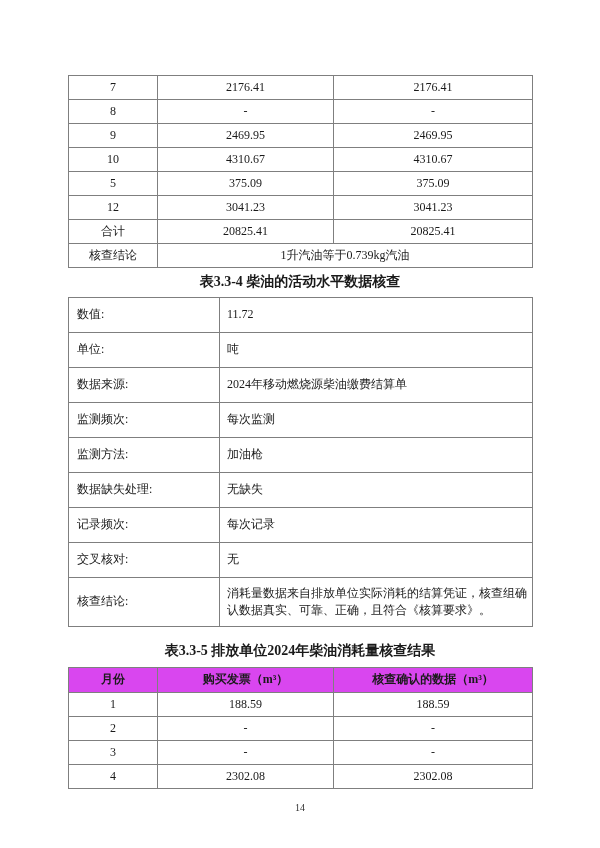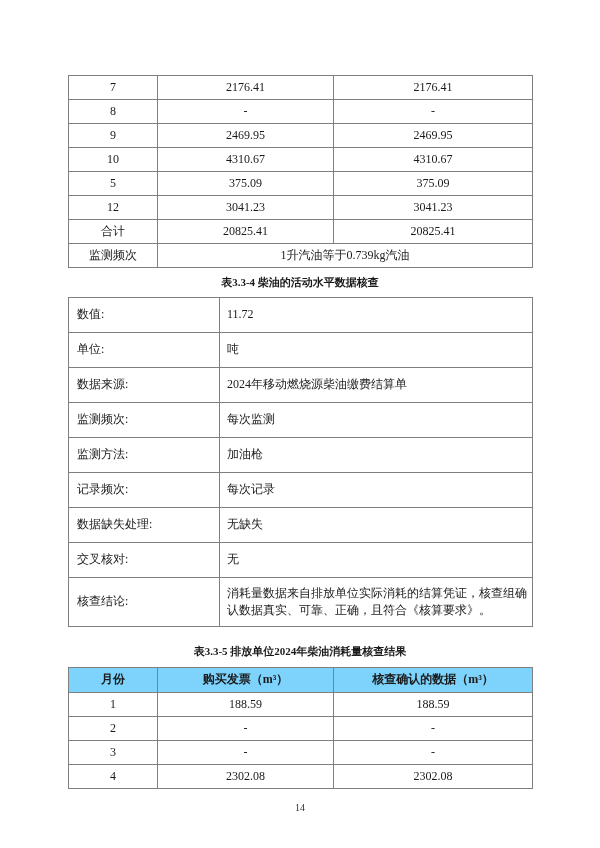--- a/index.html
+++ b/index.html
@@ -37,25 +37,25 @@
   .t2 col.c1 { width:151px; }
   .t2 col.c2 { width:313px; }
   .t2 td { height:30px; text-align:left; padding:2px 4px 2px 8px; }
   .t2 tr.tall td { height:44px; }
   .t2 td.val { padding-left:7px;font-family:Liberation Serif, serif; }
   
   .t3 col.c1 { width:89px; }
   .t3 col.c2 { width:176px; }
   .t3 col.c3 { width:199px; }
   .t3 td { height:21px; }
-  .t3 th { height:22px; background:#7dd3fc; font-weight:bold; }
+  .t3 th { height:22px; background:#d946ef; font-weight:bold; }
   .caption {
     width:464px;
     text-align:center;
-    font-size:11px;
+    font-size:14px;
     font-weight:bold;
     line-height:16px;
   }
   .caption.cap1 { margin:6px 0 7px 0; }
   .caption.cap2 { margin:16px 0 8px 0; }
   .page-number {
     width:464px;
     text-align:center;
     font-size:10px;
     margin-top:13px;
@@ -103,21 +103,21 @@
         <td>12</td>
         <td>3041.23</td>
         <td>3041.23</td>
       </tr>
       <tr>
         <td class="lbl-bold">合计</td>
         <td>20825.41</td>
         <td>20825.41</td>
       </tr>
       <tr>
-        <td class="lbl-bold">监测频次</td>
+        <td class="lbl-bold">核查结论</td>
         <td colspan="2">1升汽油等于0.739kg汽油</td>
       </tr>
     </tbody>
   </table>
 
   <div class="caption cap1">表3.3-4 柴油的活动水平数据核查</div>
 
   <table class="t2">
     <colgroup>
         <col class="c1">
@@ -138,26 +138,26 @@
       </tr>
       <tr>
         <td>监测频次:</td>
         <td class="val">每次监测</td>
       </tr>
       <tr>
         <td>监测方法:</td>
         <td class="val">加油枪</td>
       </tr>
       <tr>
+        <td>数据缺失处理:</td>
+        <td class="val">无缺失</td>
+      </tr>
+      <tr>
         <td>记录频次:</td>
         <td class="val">每次记录</td>
-      </tr>
-      <tr>
-        <td>数据缺失处理:</td>
-        <td class="val">无缺失</td>
       </tr>
       <tr>
         <td>交叉核对:</td>
         <td class="val">无</td>
       </tr>
       <tr class="tall">
         <td>核查结论:</td>
         <td class="val">消耗量数据来自排放单位实际消耗的结算凭证，核查组确认数据真实、可靠、正确，且符合《核算要求》。</td>
       </tr>
     </tbody>

